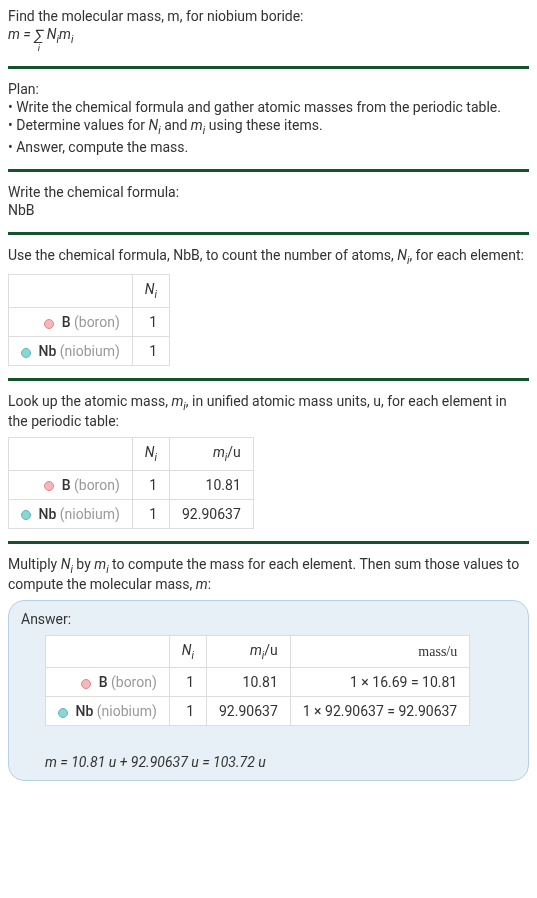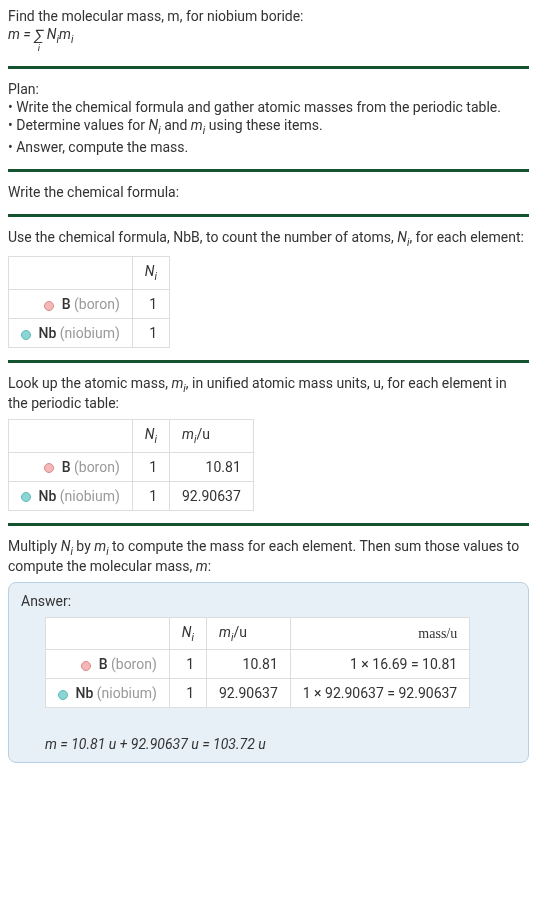--- a/index.html
+++ b/index.html
@@ -38,21 +38,21 @@
       border-collapse: collapse;
       margin-top: 8px;
     }
     td, th {
       border: 1px solid #ddd;
       padding: 6px 12px;
       text-align: right;
       font-weight: normal;
     }
     th {
-      text-align: left;
+      text-align: right;
     }
     .elem-cell {
       color: #999;
     }
     .elem-dot {
       display: inline-block;
       width: 10px;
       height: 10px;
       border-radius: 50%;
       margin-right: 4px;
@@ -73,21 +73,21 @@
     .num-cell {
       text-align: right;
     }
     .center-cell {
       text-align: right;
       font-family: Liberation Serif, serif;
     }
     .answer-box {
       background: #e8f0f7;
       border: 1px solid #b8d0e5;
-      border-radius: 8px;
+      border-radius: 16px;
       padding: 10px 12px;
       margin-top: 8px;
     }
     .answer-box table {
       background: #fff;
       margin-left: 24px;
     }
     .answer-label {
       margin-bottom: 8px;
     }
@@ -120,20 +120,21 @@
 
 <div class="section">
   <div class="text-line">Plan:</div>
   <div class="text-line">• Write the chemical formula and gather atomic masses from the periodic table.</div>
   <div class="text-line">• Determine values for <i>N<span class="sub">i</span></i> and <i>m<span class="sub">i</span></i> using these items.</div>
   <div class="text-line">• Answer, compute the mass.</div>
 </div>
 
 <div class="section">
   <div class="text-line">Write the chemical formula:</div>
+  <div class="text-line">NbB</div>
 </div>
 
 <div class="section">
   <div class="text-line">Use the chemical formula, NbB, to count the number of atoms, <i>N<span class="sub">i</span></i>, for each element:</div>
   <table>
     <tbody>
         <tr>
       <th></th>
       <th><i>N<span class="sub">i</span></i></th>
     </tr>

